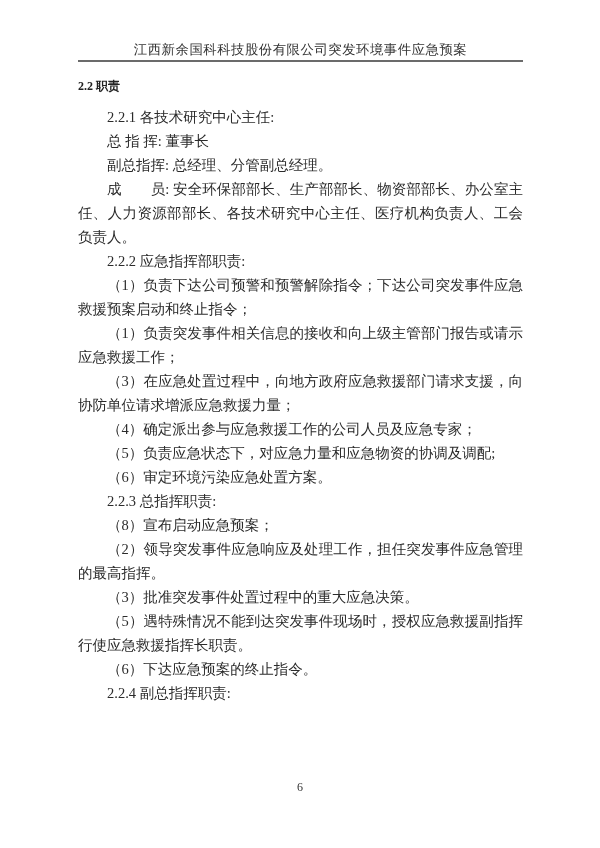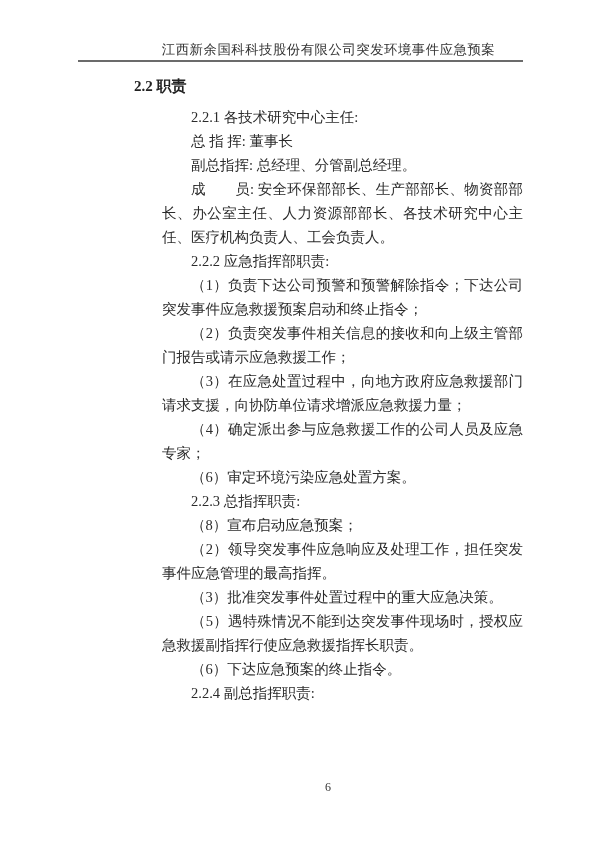--- a/index.html
+++ b/index.html
@@ -1,16 +1,16 @@
 <!DOCTYPE html>
 <html><head>
 <meta charset="utf-8">
 <title>Document</title>
 <style>
-  * { box-sizing: border-box; padding-left: 28px; }
+  * { box-sizing: border-box; }
   html, body {
     margin: 0;
     padding: 0;
     background: #ffffff;
   }
   .page {
     position: relative;
     width: 600px;
     height: 848px;
     background: #ffffff;
@@ -41,21 +41,21 @@
   .content {
     position: absolute;
     top: 74px;
     left: 78px;
     width: 445px;
     font-size: 14.5px;
     line-height: 24px;
   }
   .section-heading {
     margin: 0 0 7px 0;
-    font-size: 15px;
+    font-size: 12px;
     font-weight: 700;
     line-height: 24px;
     color: #222222;
   }
   .content p {
     margin: 0;
     text-indent: 2em;
     text-align: justify;
     color: #2b2b2b;
   }
@@ -83,23 +83,24 @@
 
   <div class="content">
     <h2 class="section-heading">2.2 职责</h2>
     <div>
         <p>2.2.1 各技术研究中心主任:</p>
         <p>总 指 挥: 董事长</p>
         <p>副总指挥: 总经理、分管副总经理。</p>
         <p>成　　员: 安全环保部部长、生产部部长、物资部部长、办公室主任、人力资源部部长、各技术研究中心主任、医疗机构负责人、工会负责人。</p>
         <p>2.2.2 应急指挥部职责:</p>
         <p>（1）负责下达公司预警和预警解除指令；下达公司突发事件应急救援预案启动和终止指令；</p>
-        <p>（2）负责突发事件相关信息的接收和向上级主管部门报告或请示应急救援工作；</p>
+        <p>（1）负责突发事件相关信息的接收和向上级主管部门报告或请示应急救援工作；</p>
         <p>（3）在应急处置过程中，向地方政府应急救援部门请求支援，向协防单位请求增派应急救援力量；</p>
         <p>（4）确定派出参与应急救援工作的公司人员及应急专家；</p>
+        <p>（5）负责应急状态下，对应急力量和应急物资的协调及调配;</p>
         <p>（6）审定环境污染应急处置方案。</p>
         <p>2.2.3 总指挥职责:</p>
         <p>（8）宣布启动应急预案；</p>
         <p>（2）领导突发事件应急响应及处理工作，担任突发事件应急管理的最高指挥。</p>
         <p>（3）批准突发事件处置过程中的重大应急决策。</p>
         <p>（5）遇特殊情况不能到达突发事件现场时，授权应急救援副指挥行使应急救援指挥长职责。</p>
         <p>（6）下达应急预案的终止指令。</p>
         <p>2.2.4 副总指挥职责:</p>
       </div>
   </div>

